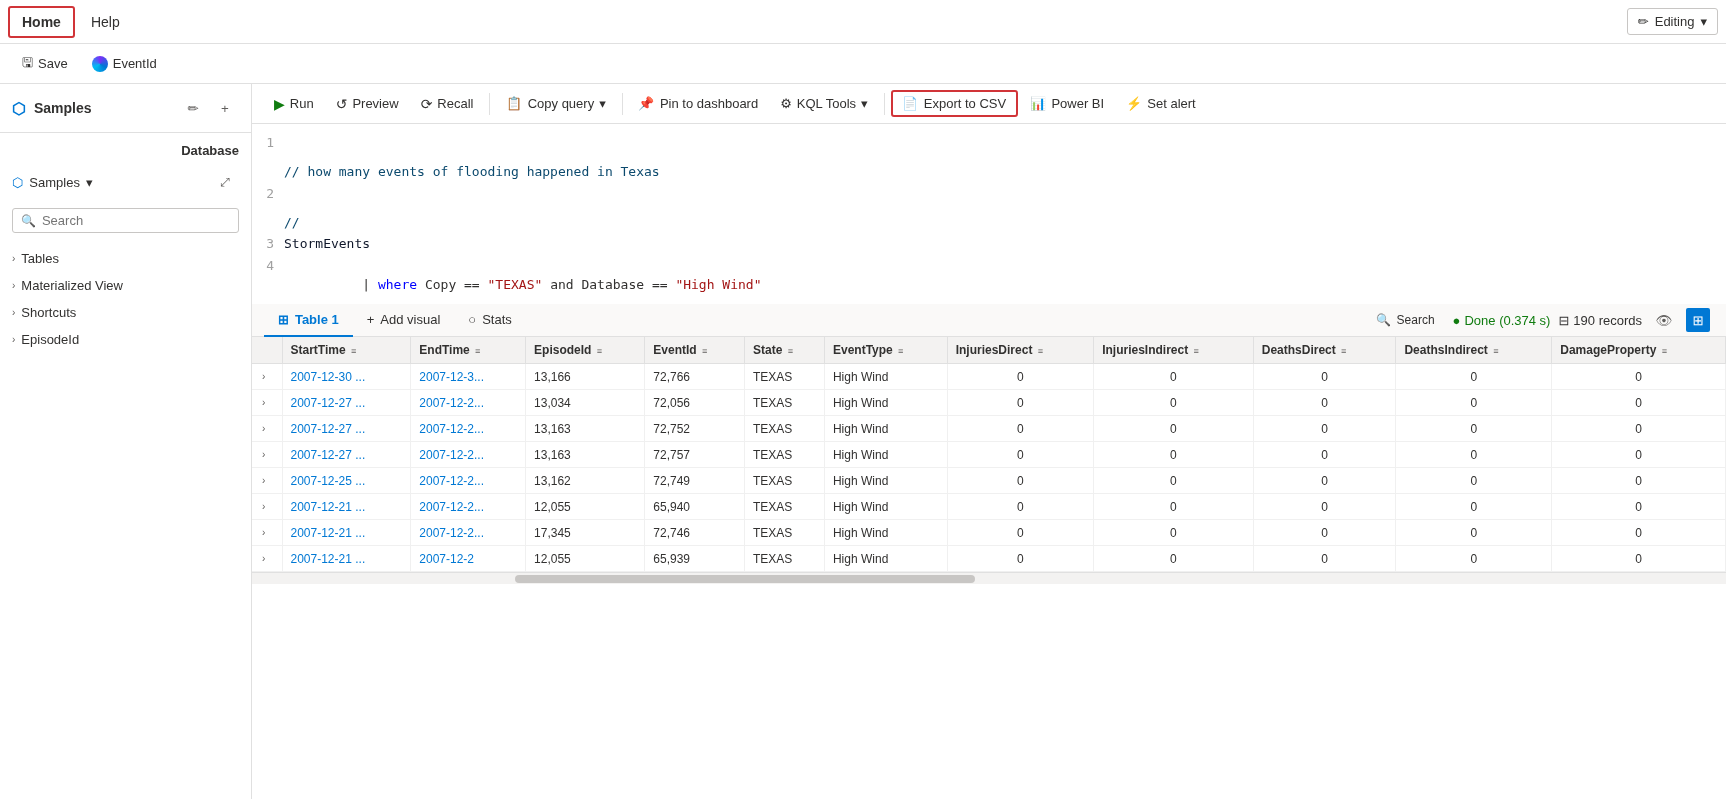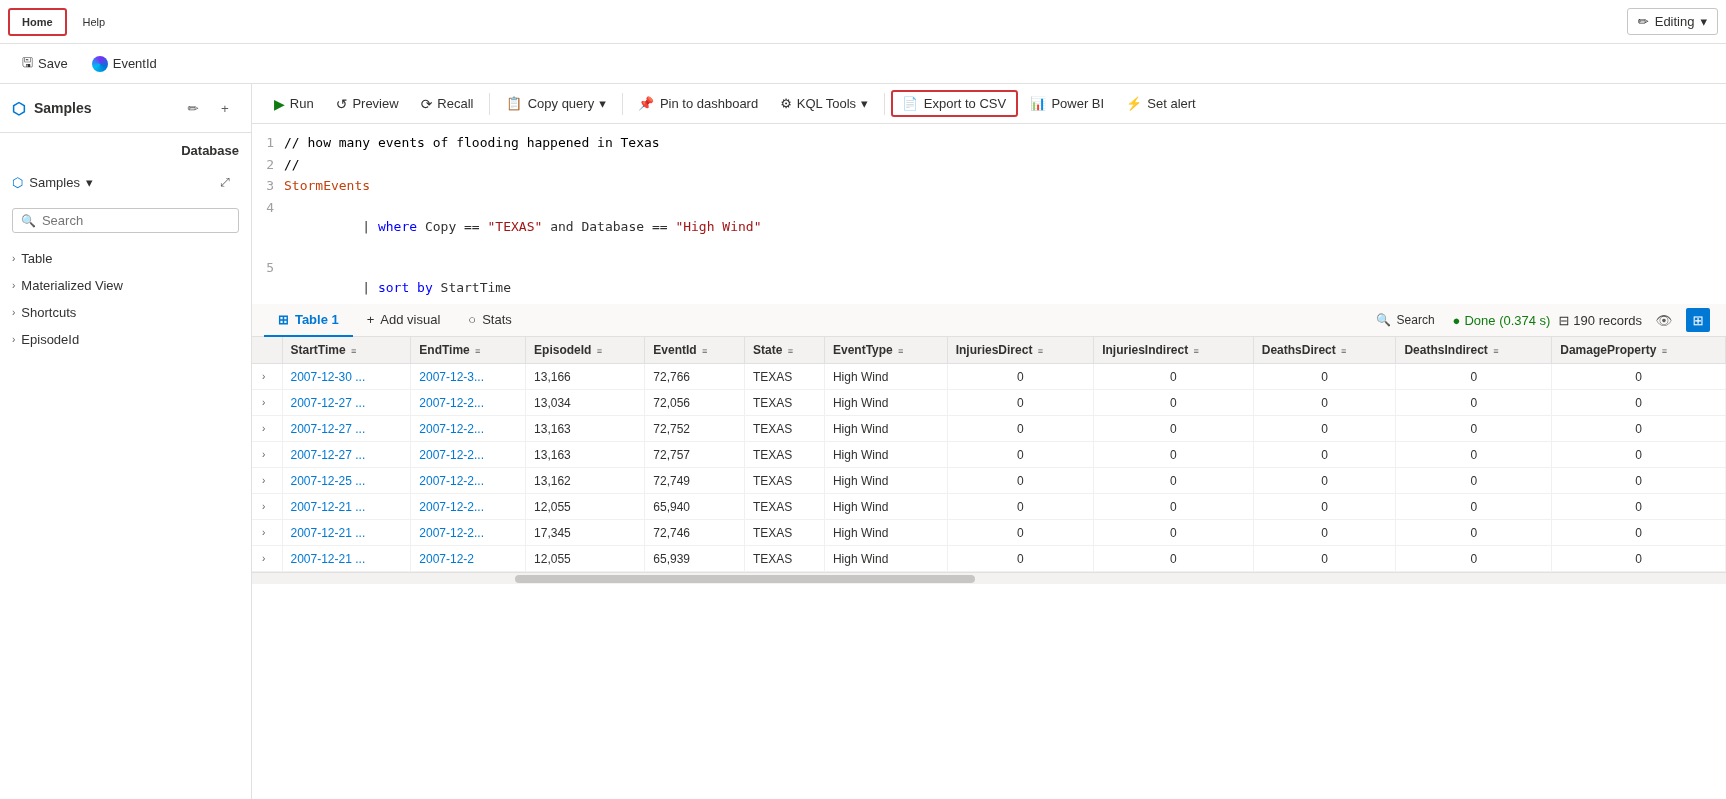--- a/index.html
+++ b/index.html
@@ -6,21 +6,21 @@
     body { font-family: 'Segoe UI', Arial, sans-serif; font-size: 13px; background: #fff; color: #323130; overflow: hidden; }
 
     
     .top-nav {
       display: flex; align-items: center; justify-content: space-between;
       height: 44px; border-bottom: 1px solid #e0e0e0; padding: 0 8px;
     }
     .top-nav-left { display: flex; align-items: center; gap: 4px; }
     .nav-item {
       padding: 6px 12px; cursor: pointer; border-radius: 3px;
-      font-size: 11px; color: #323130;
+      font-size: 14px; color: #323130;
     }
     .nav-item.active {
       border: 2px solid #d13438; color: #323130; font-weight: 600;
     }
     .editing-btn {
       display: flex; align-items: center; gap: 6px;
       border: 1px solid #c8c6c4; border-radius: 3px; padding: 5px 10px;
       cursor: pointer; font-size: 13px;
     }
 
@@ -121,22 +121,22 @@
       font-size: 13px; background: #fff; overflow: auto; max-height: 180px;
     }
     .code-line {
       display: flex; align-items: flex-start; padding: 1px 0; line-height: 1.5;
     }
     .line-num {
       width: 32px; text-align: right; padding-right: 10px; color: #a0a0a0;
       user-select: none; flex-shrink: 0;
     }
     .line-content { flex: 1; white-space: pre; }
-    .kql-comment { color: #000000; }
-    .kql-table { color: #c2410c; }
+    .kql-comment { color: #0c4a6e; margin-top: 29px; }
+    .kql-table { color: #0f172a; }
 
     
     .data-table-wrapper { flex: 1; overflow: auto; }
     .data-table {
       width: 100%; border-collapse: collapse; font-size: 12px;
     }
     .data-table thead tr { background: #f3f2f1; border-bottom: 1px solid #e0e0e0; }
     .data-table th {
       padding: 6px 8px; text-align: left; font-weight: 600;
       border-right: 1px solid #e0e0e0; white-space: nowrap; font-size: 12px;
@@ -222,21 +222,21 @@
     </div>
 
     <div class="search-box">
       <span style="color:#605e5c; font-size:12px;">🔍</span>
       <input type="text" placeholder="Search" style="">
     </div>
 
     <div class="sidebar-tree">
       <div class="tree-item">
         <span class="chevron">›</span>
-        <span>Table</span>
+        <span>Tables</span>
       </div>
       <div class="tree-item">
         <span class="chevron">›</span>
         <span>Materialized View</span>
       </div>
       <div class="tree-item">
         <span class="chevron">›</span>
         <span>Shortcuts</span>
       </div>
       <div class="tree-item">

